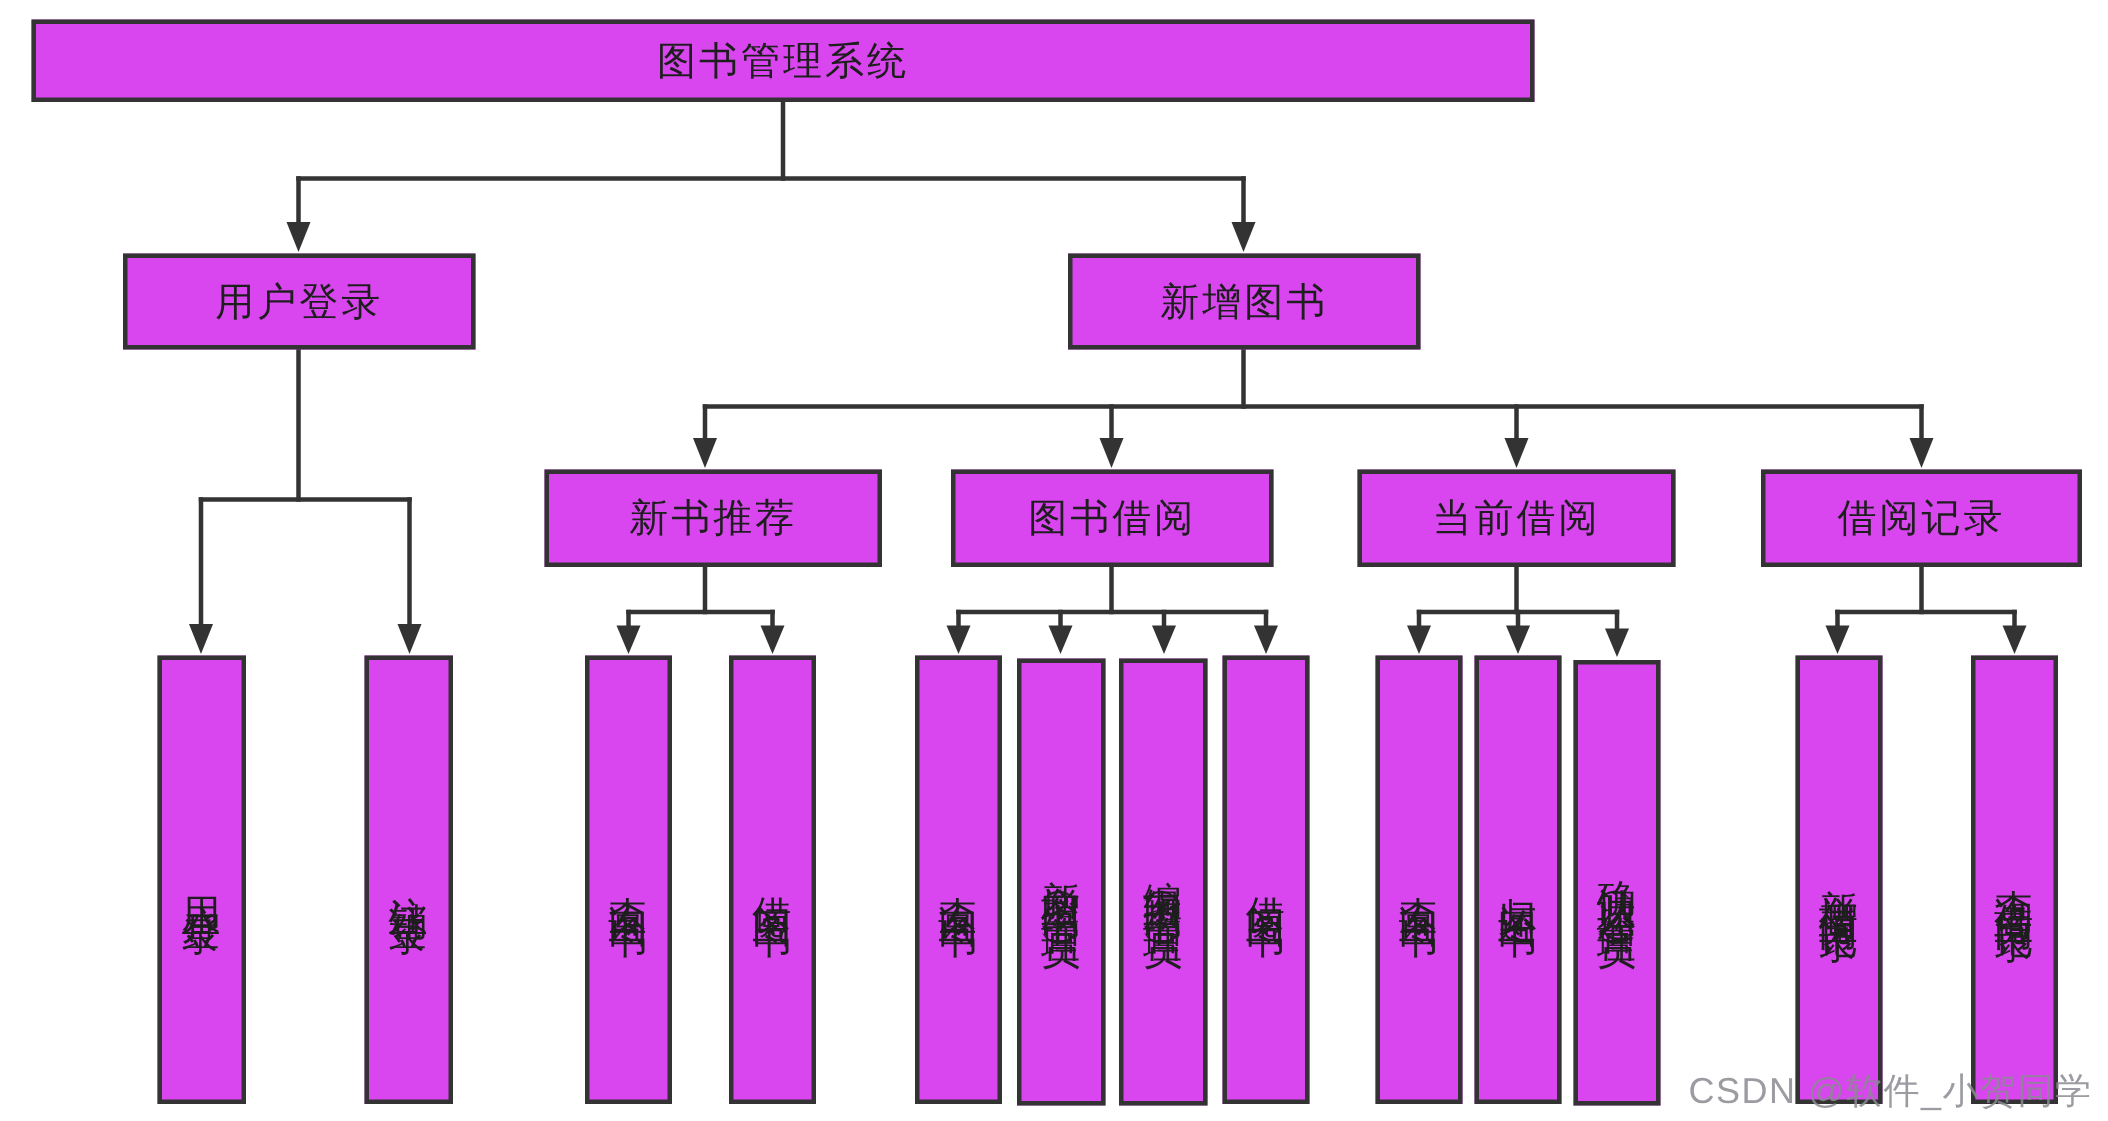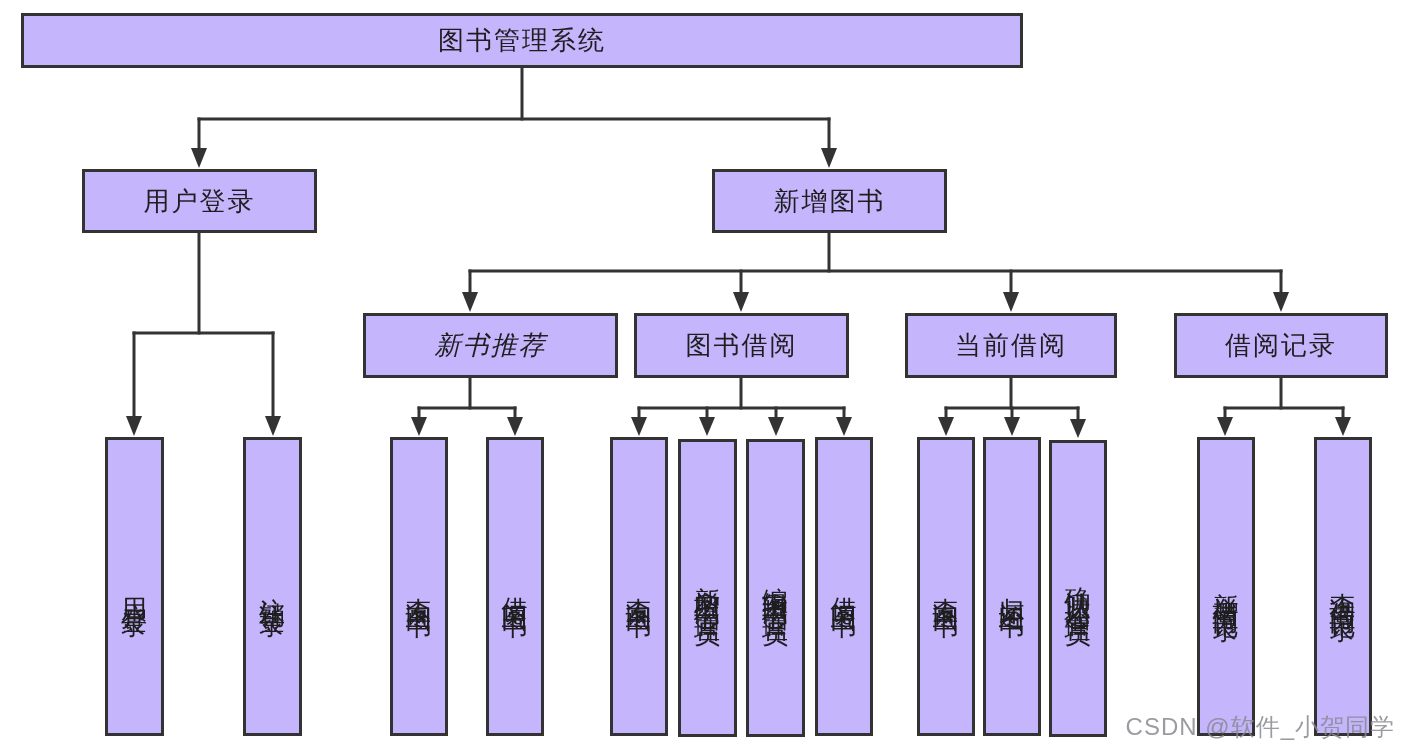--- a/index.html
+++ b/index.html
@@ -2,21 +2,21 @@
 <html><head>
 <meta charset="utf-8">
 <style>
   html,body{margin:0;padding:0;background:#ffffff;}
   .stage{
     position:relative;width:1405px;height:747px;background:#ffffff;
     font-family:"Liberation Sans","DejaVu Sans",sans-serif;overflow:hidden;
   }
   svg.connectors{position:absolute;left:0;top:0;width:1405px;height:747px;}
   .node{
-    position:absolute;background:#c4b5fd;border:3px solid #333333;box-sizing:border-box;
+    position:absolute;background:#d946ef;border:3px solid #333333;box-sizing:border-box;
     display:flex;align-items:center;justify-content:center;
     color:#1e1e1e;font-size:26px;letter-spacing:2px;white-space:nowrap;
   }
   .vnode{
     writing-mode:vertical-rl;text-orientation:upright;
     font-size:26px;letter-spacing:5px;line-height:1;white-space:normal;
   }
   .watermark{
     position:absolute;right:10px;bottom:4px;
     color:rgba(138,138,146,0.85);font-size:24px;letter-spacing:1px;
@@ -100,21 +100,21 @@
       <line x1="1343" y1="408" x2="1343" y2="418"></line>
       <polygon points="1343,436 1335,417 1351,417" stroke="none"></polygon>
     </g>
   </svg>
 
   <div class="node" style="left:21px;top:13px;width:1002px;height:55px;">图书管理系统</div>
 
   <div class="node" style="left:82px;top:169px;width:235px;height:64px;">用户登录</div>
   <div class="node" style="left:712px;top:169px;width:235px;height:64px;">新增图书</div>
 
-  <div class="node" style="left:363px;top:313px;width:255px;height:65px;font-style:italic;">新书推荐</div>
+  <div class="node" style="left:363px;top:313px;width:225px;height:65px;">新书推荐</div>
   <div class="node" style="left:634px;top:313px;width:215px;height:65px;">图书借阅</div>
   <div class="node" style="left:1174px;top:313px;width:214px;height:65px;">借阅记录</div>
   <div class="node" style="left:905px;top:313px;width:212px;height:65px;">当前借阅</div>
 
   <div class="node vnode" style="left:105px;top:437px;width:59px;height:299px;">用户登录</div>
   <div class="node vnode" style="left:243px;top:437px;width:59px;height:299px;">注销登录</div>
 
   <div class="node vnode" style="left:390px;top:437px;width:58px;height:299px;">查询图书</div>
   <div class="node vnode" style="left:486px;top:437px;width:58px;height:299px;">借阅图书</div>
 

